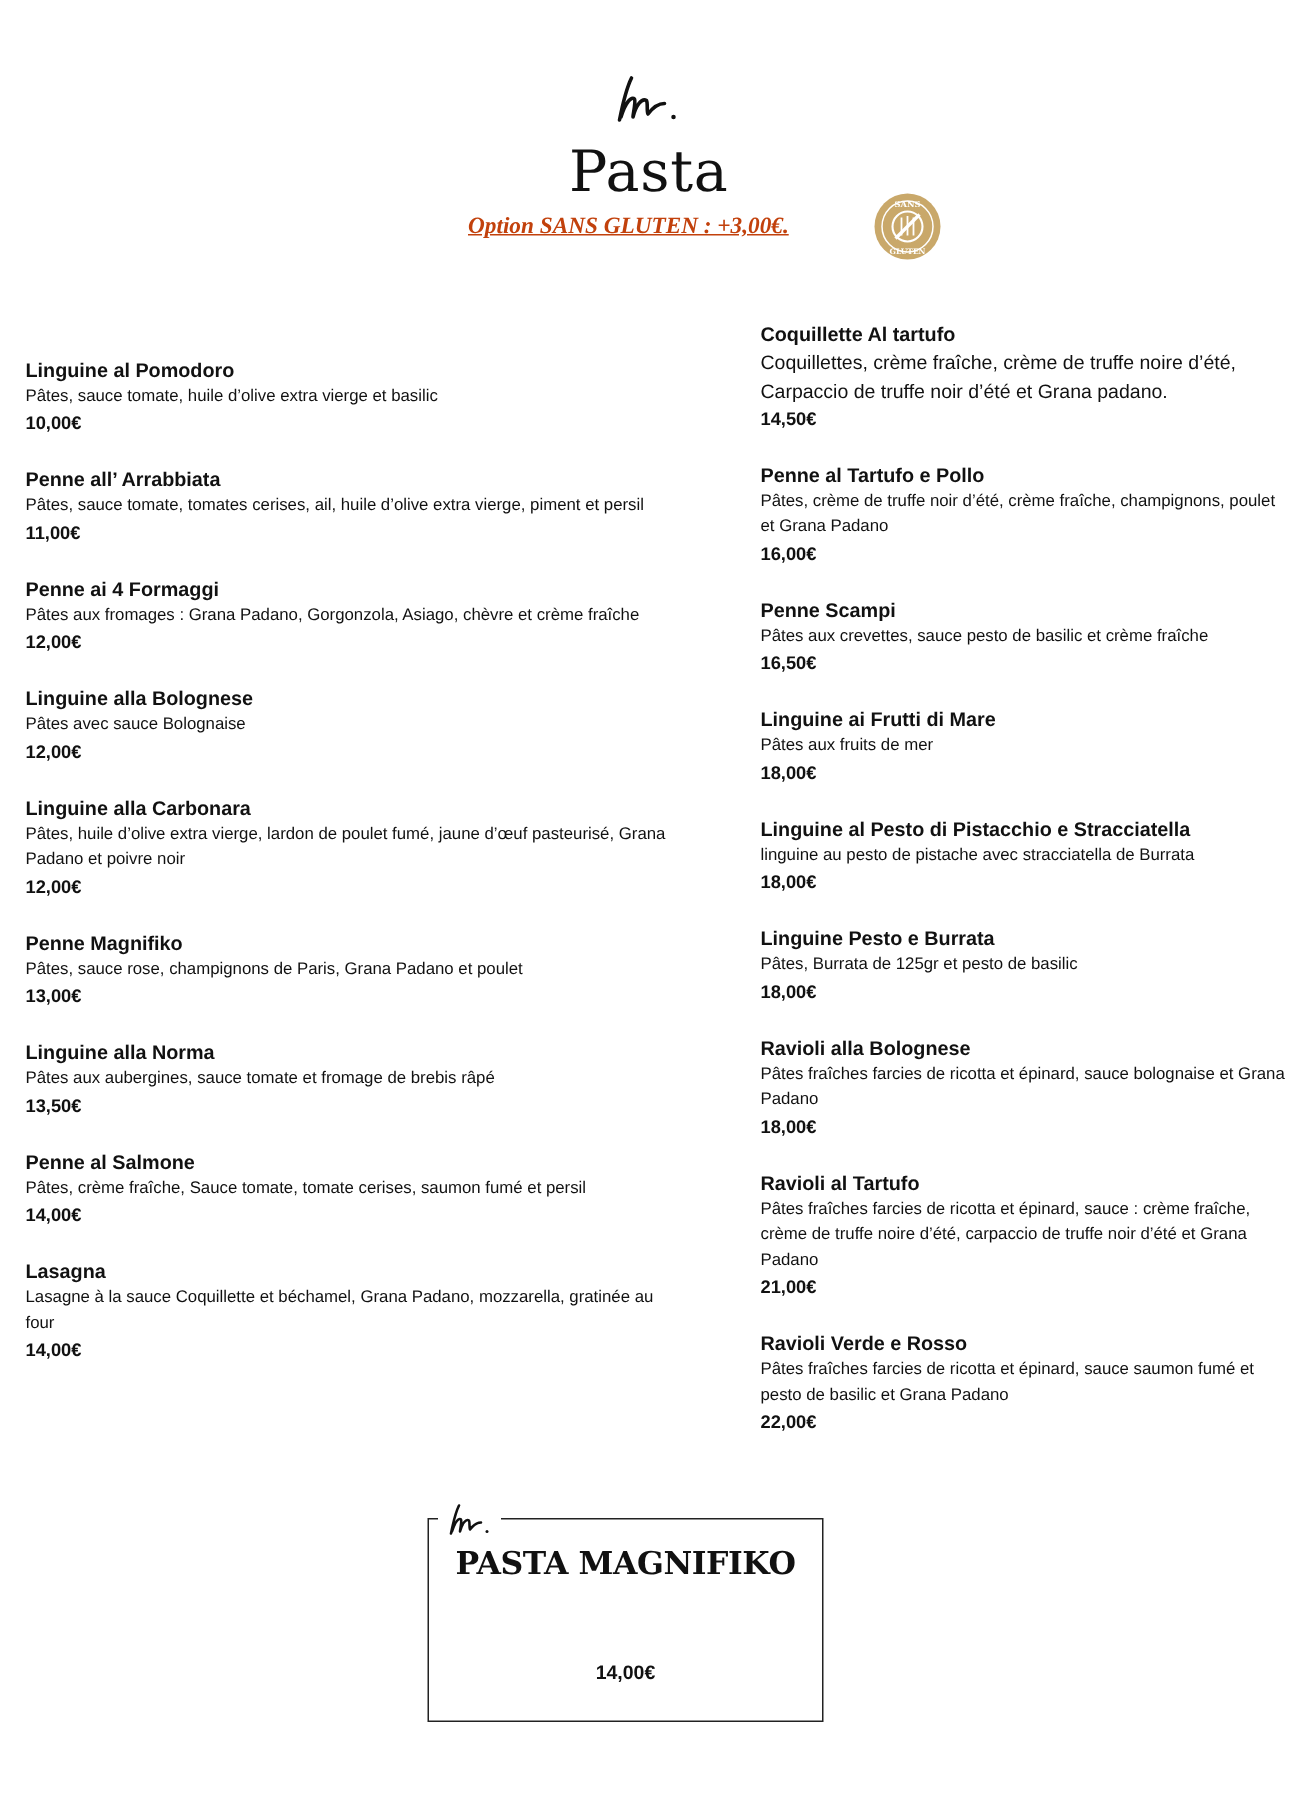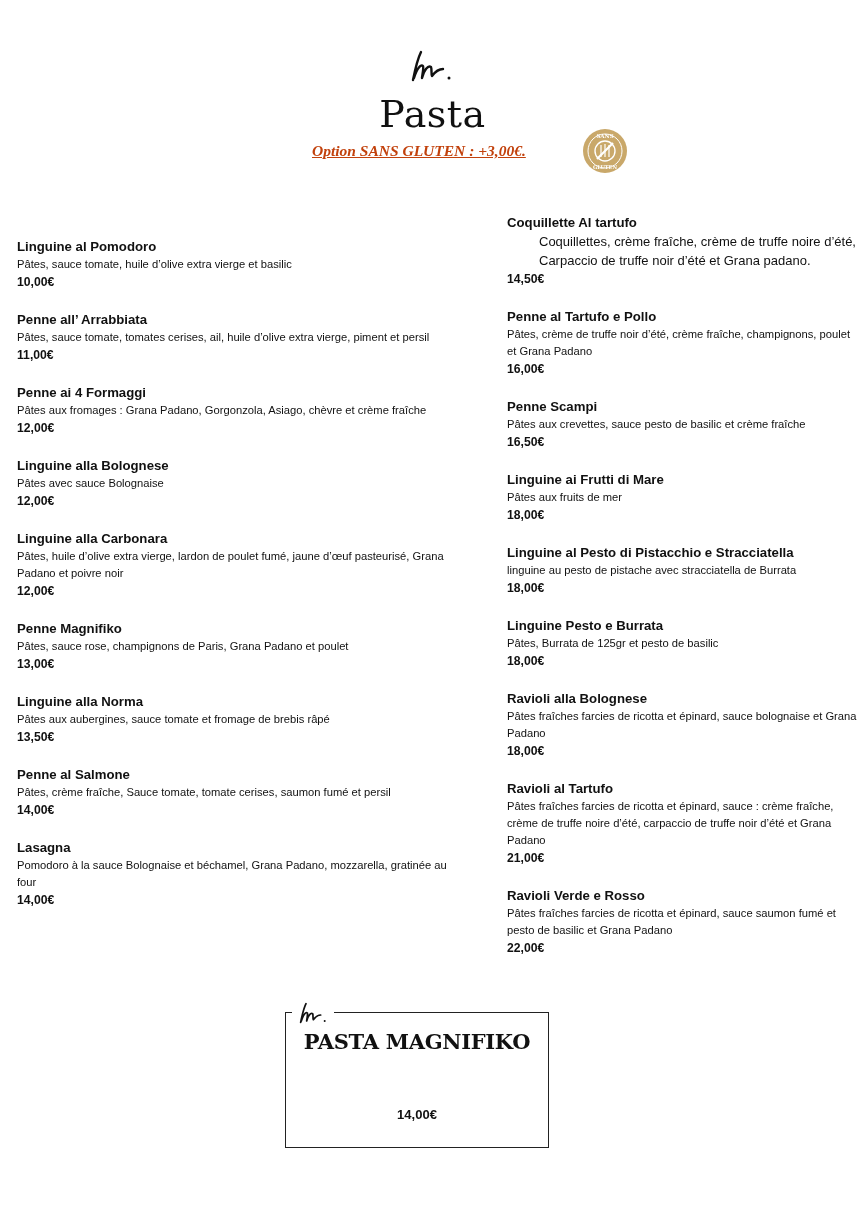--- a/index.html
+++ b/index.html
@@ -19,21 +19,21 @@
     }
     .badge { position: absolute; left: 582px; top: 128px; width: 46px; height: 46px; }
 
     .col { position: absolute; }
     .col-left { left: 17px; top: 226px; width: 440px; margin-top: 12px; }
     .col-right { left: 507px; top: 214px; width: 350px; }
 
     .item { margin-bottom: 20px; }
     .item-name { font-weight: bold; font-size: 13.2px; line-height: 18px; }
     .item-desc { font-size: 11.2px; line-height: 17px; color: #111; }
-    .item-desc.big { font-size: 13px; line-height: 19px; margin-left: 32px; }
+    .item-desc.big { font-size: 13px; line-height: 19px; }
     .item-price { font-weight: bold; font-size: 12.2px; line-height: 18px; }
 
     .special {
       position: absolute; left: 285px; top: 1012px; width: 264px; height: 136px;
       border: 1.6px solid #222;
     }
     .special-logo-bg { position: absolute; left: 6px; top: -14px; width: 42px; height: 26px; background: #fff; }
     .special-logo { position: absolute; left: 8px; top: -12px; width: 36px; height: 24px; }
     .special-title {
       position: absolute; left: 0; width: 100%; top: 16px; text-align: center;
@@ -101,21 +101,21 @@
     <div class="item-desc">Pâtes aux aubergines, sauce tomate et fromage de brebis râpé</div>
     <div class="item-price">13,50€</div>
   </div>
   <div class="item">
     <div class="item-name">Penne al Salmone</div>
     <div class="item-desc">Pâtes, crème fraîche, Sauce tomate, tomate cerises, saumon fumé et persil</div>
     <div class="item-price">14,00€</div>
   </div>
   <div class="item">
     <div class="item-name">Lasagna</div>
-    <div class="item-desc">Pomodoro à la sauce Bolognaise et béchamel, Grana Padano, mozzarella, gratinée au four</div>
+    <div class="item-desc">Lasagne à la sauce Coquillette et béchamel, Grana Padano, mozzarella, gratinée au four</div>
     <div class="item-price">14,00€</div>
   </div>
 </div>
 
 <div class="col col-right">
   <div class="item">
     <div class="item-name">Coquillette Al tartufo</div>
     <div class="item-desc big">Coquillettes, crème fraîche, crème de truffe noire d’été, Carpaccio de truffe noir d’été et Grana padano.</div>
     <div class="item-price">14,50€</div>
   </div>

